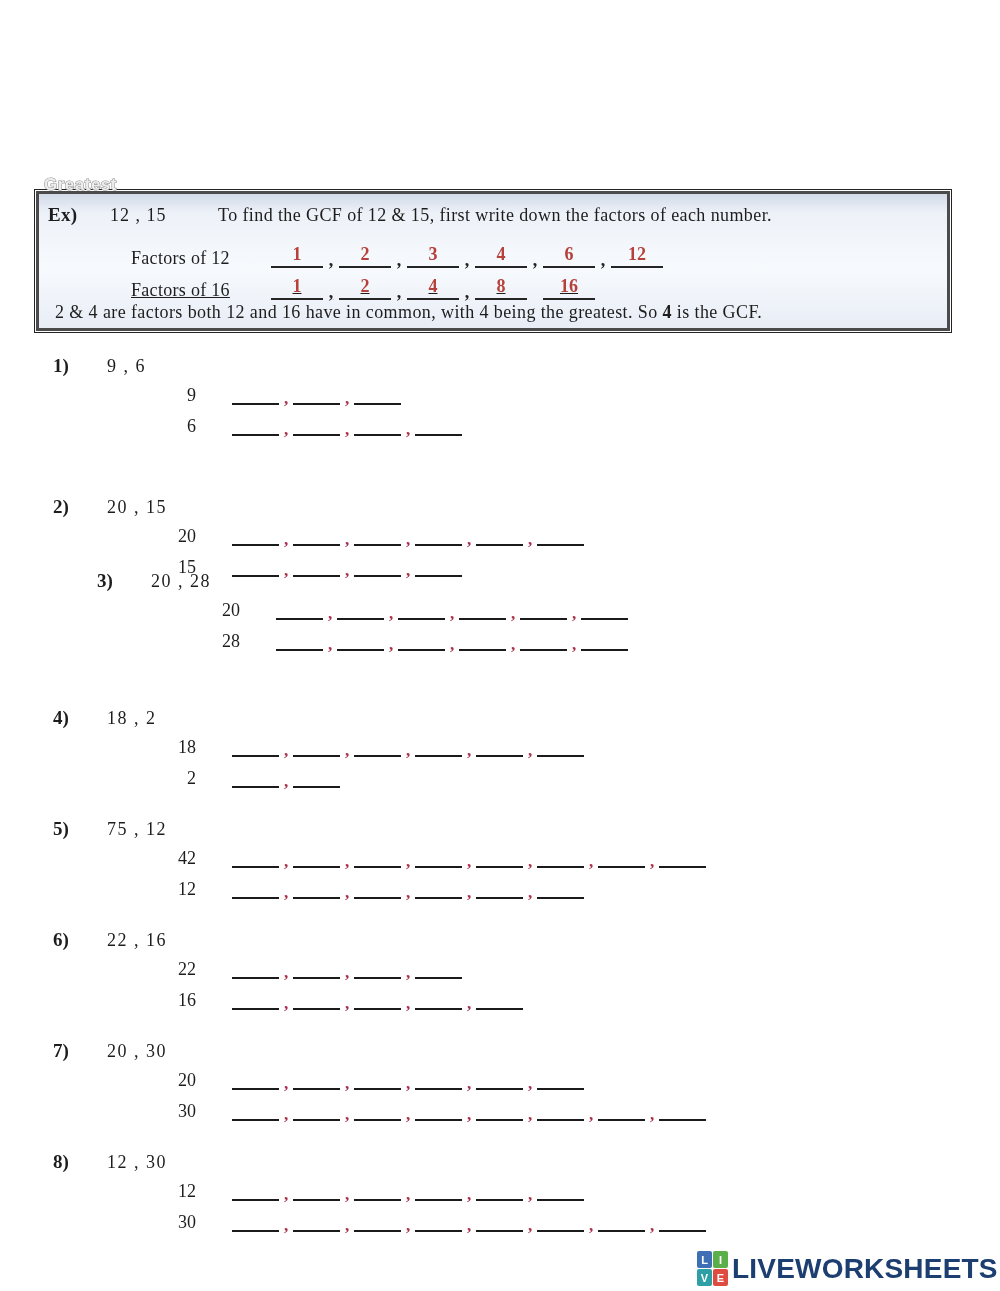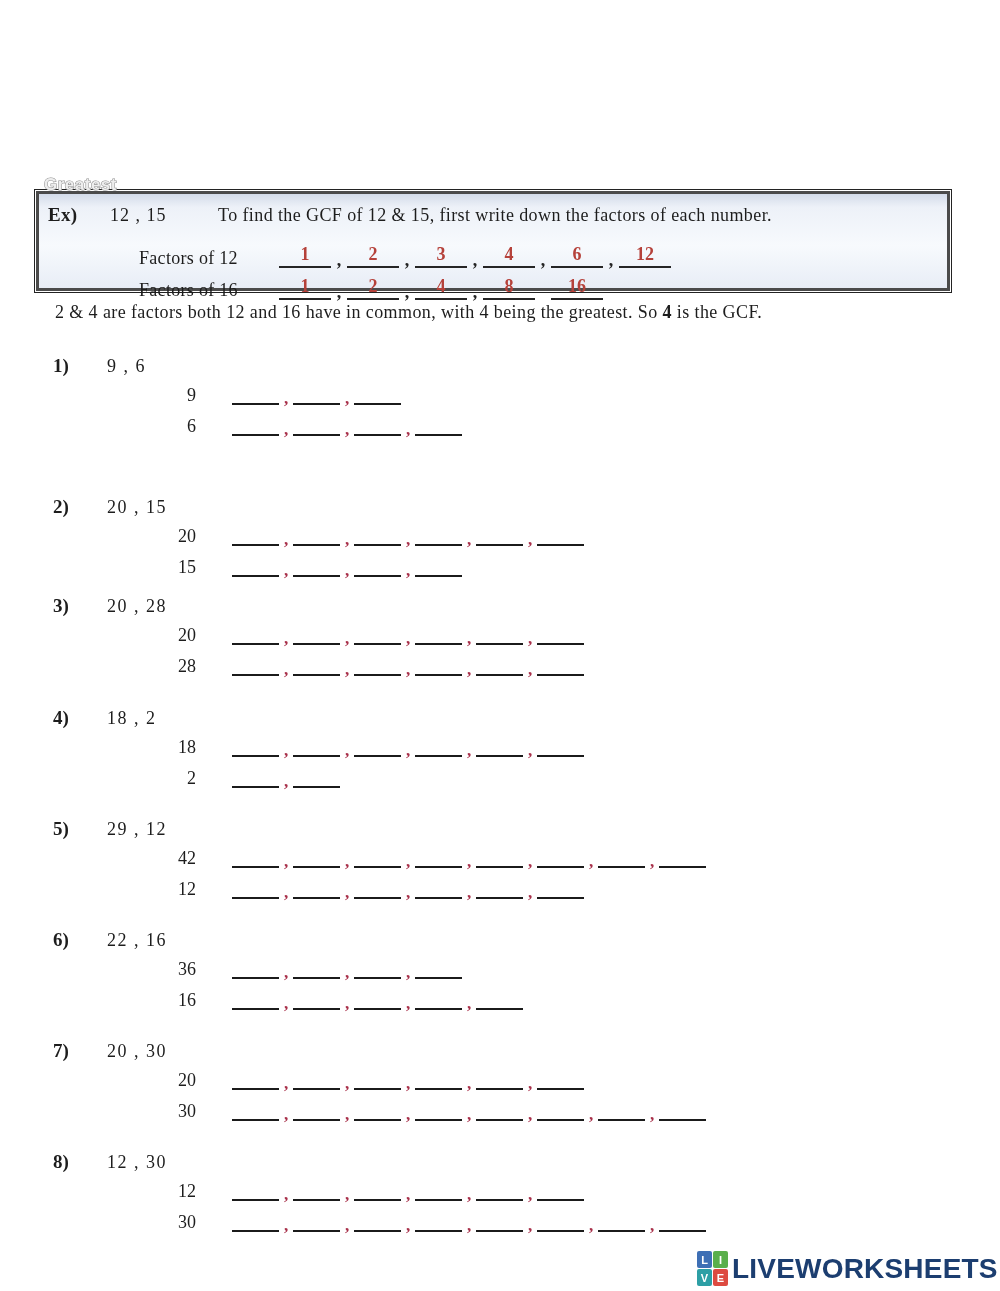--- a/index.html
+++ b/index.html
@@ -7,31 +7,31 @@
         font-family:"Liberation Serif",serif;color:#1d1d1d;}
 
   .title{position:absolute;left:42px;top:150px;font-size:19px;font-weight:bold;
          letter-spacing:0.4px;color:#161616;}
 
   .example-tab{position:absolute;left:44px;top:175px;z-index:3;
          font-family:"Liberation Sans",sans-serif;font-weight:bold;font-size:17px;
          color:#eeeeee;-webkit-text-stroke:1.1px #8f8f8f;paint-order:stroke fill;
          letter-spacing:0.5px;}
 
-  .example-box{position:absolute;left:36px;top:191px;width:914px;height:100px;
+  .example-box{position:absolute;left:36px;top:191px;width:914px;height:140px;
          box-sizing:border-box;border:3px solid #4b4b4b;outline:1px solid #232323;
          outline-offset:1px;
          background:linear-gradient(180deg,#d3dbe9 0%,#edf1f8 14%,#f7fafd 55%,#e8edf6 100%);}
 
   .ex-line1{position:absolute;left:9px;top:10px;font-size:18px;letter-spacing:0.3px;white-space:nowrap;}
   .ex-label{display:inline-block;width:62px;font-weight:bold;font-size:19px;}
   .ex-pair{display:inline-block;width:108px;letter-spacing:1px;}
   .ex-desc{letter-spacing:0.4px;}
 
-  .ex-row{position:absolute;left:100px;display:flex;align-items:flex-end;height:26px;}
+  .ex-row{position:absolute;left:92px;display:flex;align-items:flex-end;height:26px;}
   .ex-rowlabel{width:140px;font-size:18px;letter-spacing:0.3px;line-height:20px;}
   .ex-cell{width:52px;height:26px;box-sizing:border-box;border-bottom:2px solid #252525;
            text-align:center;font-weight:bold;font-size:18px;line-height:24px;color:#b5413a;}
   .ex-sep{width:16px;text-align:center;font-weight:bold;font-size:18px;color:#222;line-height:16px;}
 
   .ex-note{position:absolute;left:16px;top:108px;font-size:18px;letter-spacing:0.4px;white-space:nowrap;}
 
   .problem{position:absolute;left:53px;width:740px;height:95px;}
   .p-head{position:absolute;left:0;top:0;white-space:nowrap;}
   .p-num{font-weight:bold;font-size:19px;display:inline-block;width:54px;}
@@ -69,21 +69,21 @@
           <span class="ex-cell" style="color: rgb(181, 65, 58);">2</span>
           <span class="ex-sep">,</span>
           <span class="ex-cell" style="color: rgb(181, 65, 58);">3</span>
           <span class="ex-sep">,</span>
           <span class="ex-cell" style="color: rgb(181, 65, 58);">4</span>
           <span class="ex-sep">,</span>
           <span class="ex-cell" style="color: rgb(181, 65, 58);">6</span>
           <span class="ex-sep">,</span>
           <span class="ex-cell" style="color: rgb(181, 65, 58);">12</span>
         </div>
-        <div class="ex-row" style="top: 80px;">
+        <div class="ex-row" style="top: 80px; text-decoration: underline;">
           <span class="ex-rowlabel">Factors of 16</span>
           <span class="ex-cell" style="color: rgb(181, 65, 58);">1</span>
           <span class="ex-sep">,</span>
           <span class="ex-cell" style="color: rgb(181, 65, 58);">2</span>
           <span class="ex-sep">,</span>
           <span class="ex-cell" style="color: rgb(181, 65, 58);">4</span>
           <span class="ex-sep">,</span>
           <span class="ex-cell" style="color: rgb(181, 65, 58);">8</span>
           <span class="ex-sep"></span>
           <span class="ex-cell" style="color: rgb(181, 65, 58);">16</span>
@@ -136,21 +136,21 @@
           <span class="p-label">15</span>
           <span class="blank"></span>
           <span class="sep" style="color: rgb(168, 48, 74);">,</span>
           <span class="blank"></span>
           <span class="sep" style="color: rgb(168, 48, 74);">,</span>
           <span class="blank"></span>
           <span class="sep" style="color: rgb(168, 48, 74);">,</span>
           <span class="blank"></span>
         </div>
       </div>
-      <div class="problem" style="top: 595px;">
+      <div class="problem" style="top: 570px; margin-left: 44px;">
         <div class="p-head"><span class="p-num">3)</span><span class="p-pair">20 , 28</span></div>
         <div class="p-row" style="top: 28px;">
           <span class="p-label">20</span>
           <span class="blank"></span>
           <span class="sep" style="color: rgb(168, 48, 74);">,</span>
           <span class="blank"></span>
           <span class="sep" style="color: rgb(168, 48, 74);">,</span>
           <span class="blank"></span>
           <span class="sep" style="color: rgb(168, 48, 74);">,</span>
           <span class="blank"></span>
@@ -191,21 +191,21 @@
           <span class="blank"></span>
         </div>
         <div class="p-row" style="top: 59px;">
           <span class="p-label">2</span>
           <span class="blank"></span>
           <span class="sep" style="color: rgb(168, 48, 74);">,</span>
           <span class="blank"></span>
         </div>
       </div>
       <div class="problem" style="top: 818px;">
-        <div class="p-head"><span class="p-num">5)</span><span class="p-pair">29 , 12</span></div>
+        <div class="p-head"><span class="p-num">5)</span><span class="p-pair">75 , 12</span></div>
         <div class="p-row" style="top: 28px;">
           <span class="p-label">42</span>
           <span class="blank"></span>
           <span class="sep" style="color: rgb(168, 48, 74);">,</span>
           <span class="blank"></span>
           <span class="sep" style="color: rgb(168, 48, 74);">,</span>
           <span class="blank"></span>
           <span class="sep" style="color: rgb(168, 48, 74);">,</span>
           <span class="blank"></span>
           <span class="sep" style="color: rgb(168, 48, 74);">,</span>
@@ -228,21 +228,21 @@
           <span class="blank"></span>
           <span class="sep" style="color: rgb(168, 48, 74);">,</span>
           <span class="blank"></span>
           <span class="sep" style="color: rgb(168, 48, 74);">,</span>
           <span class="blank"></span>
         </div>
       </div>
       <div class="problem" style="top: 929px;">
         <div class="p-head"><span class="p-num">6)</span><span class="p-pair">22 , 16</span></div>
         <div class="p-row" style="top: 28px;">
-          <span class="p-label">36</span>
+          <span class="p-label">22</span>
           <span class="blank"></span>
           <span class="sep" style="color: rgb(168, 48, 74);">,</span>
           <span class="blank"></span>
           <span class="sep" style="color: rgb(168, 48, 74);">,</span>
           <span class="blank"></span>
           <span class="sep" style="color: rgb(168, 48, 74);">,</span>
           <span class="blank"></span>
         </div>
         <div class="p-row" style="top: 59px;">
           <span class="p-label">16</span>

